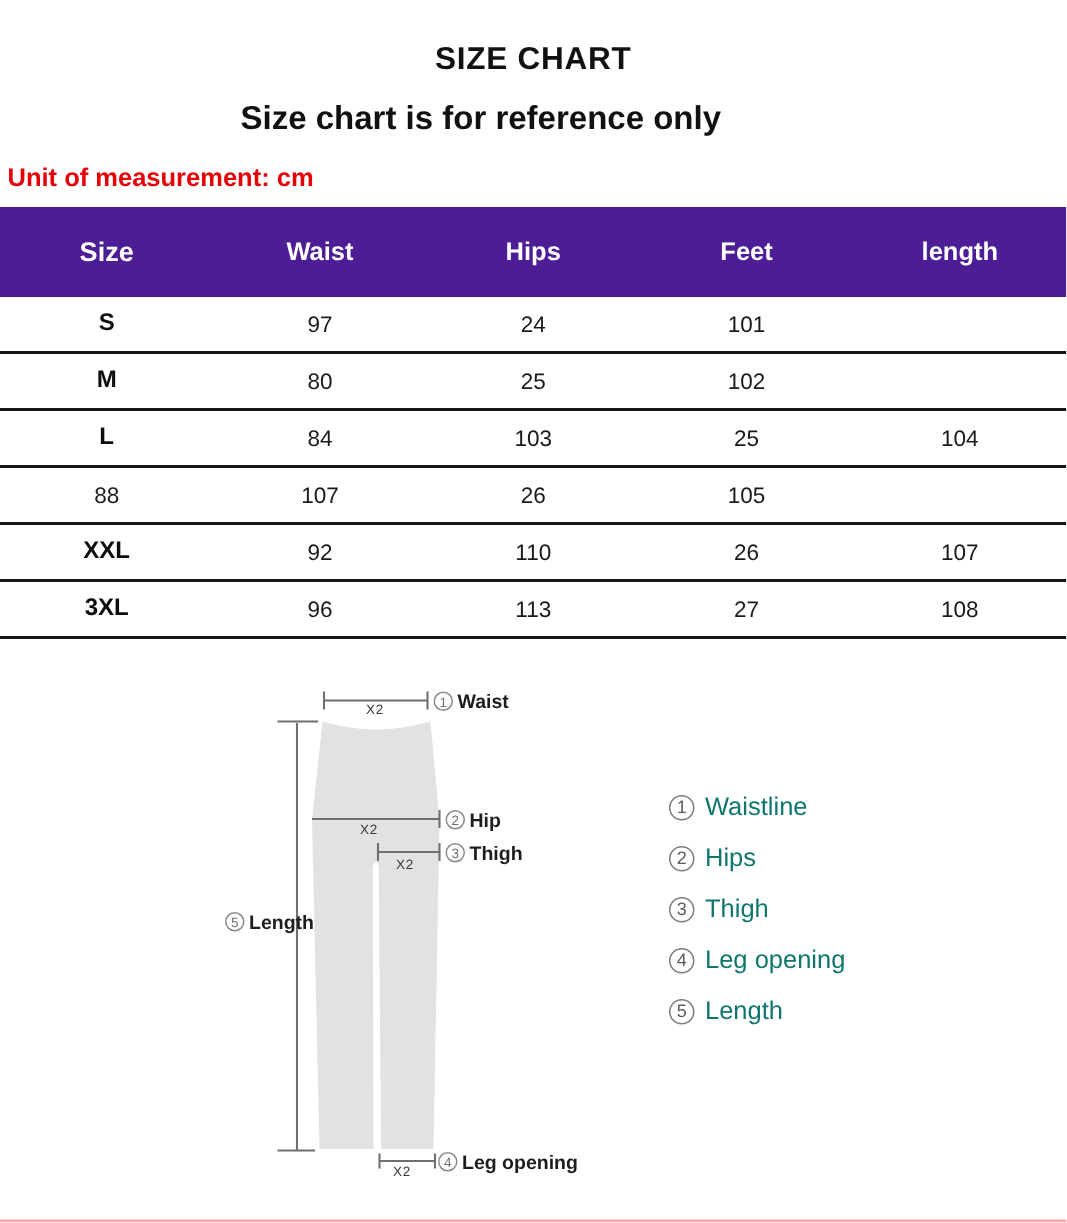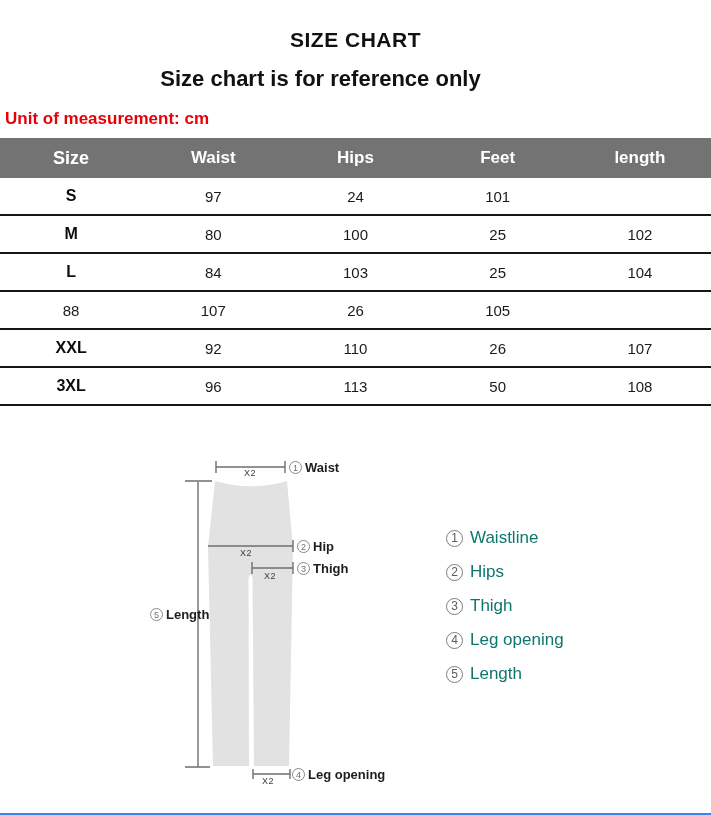--- a/index.html
+++ b/index.html
@@ -1,27 +1,27 @@
 <!DOCTYPE html>
 <html><head>
 <meta charset="utf-8">
 <style>
   html,body{margin:0;padding:0;background:#fff;}
   body{font-family:"Liberation Sans","DejaVu Sans",sans-serif;}
   .page{position:relative;width:711px;height:813px;background:#ffffff;overflow:hidden;
-        border-bottom:2px solid #3b82f6;}
+        border-bottom:2px solid #fca5a5;}
   
   .title{position:absolute;top:28px;left:0;width:711px;text-align:center;
          font-size:21px;font-weight:bold;color:#111;letter-spacing:.5px;}
   .subtitle{position:absolute;top:66px;left:0;width:641px;text-align:center;
             font-size:22px;font-weight:bold;color:#111;}
   .unit-note{position:absolute;top:109px;left:5px;font-size:17px;font-weight:bold;color:#e60008;text-align:right;}
   
   .size-table{position:absolute;top:138px;left:0;width:711px;}
-  .thead{display:grid;grid-template-columns:repeat(5,1fr);height:40px;background:#737373;}
+  .thead{display:grid;grid-template-columns:repeat(5,1fr);height:60px;background:#4c1d95;}
   .thead .cell{display:flex;align-items:center;justify-content:center;
                color:#fff;font-size:17px;font-weight:600;}
   .thead .cell.first{font-size:18px;font-weight:700;}
   .trow{display:grid;grid-template-columns:repeat(5,1fr);height:38px;
         border-bottom:2px solid #161616;box-sizing:border-box;}
   .trow .cell{display:flex;align-items:center;justify-content:center;
               font-size:15px;color:#1a1a1a;}
   .trow .cell.size-cell{font-size:16px;font-weight:700;color:#0d0d0d;}
   
   .diagram-svg{position:absolute;top:0;left:0;pointer-events:none;}
@@ -59,21 +59,20 @@
     <div id="table-body">
         <div class="trow">
           <div class="cell size-cell">S</div>
           <div class="cell">97</div>
           <div class="cell">24</div>
           <div class="cell">101</div>
         </div>
         <div class="trow">
           <div class="cell size-cell">M</div>
           <div class="cell">80</div>
-          <div class="cell">100</div>
           <div class="cell">25</div>
           <div class="cell">102</div>
         </div>
         <div class="trow">
           <div class="cell size-cell">L</div>
           <div class="cell">84</div>
           <div class="cell">103</div>
           <div class="cell">25</div>
           <div class="cell">104</div>
         </div>
@@ -87,21 +86,21 @@
           <div class="cell size-cell">XXL</div>
           <div class="cell">92</div>
           <div class="cell">110</div>
           <div class="cell">26</div>
           <div class="cell">107</div>
         </div>
         <div class="trow">
           <div class="cell size-cell">3XL</div>
           <div class="cell">96</div>
           <div class="cell">113</div>
-          <div class="cell">50</div>
+          <div class="cell">27</div>
           <div class="cell">108</div>
         </div>
       </div>
   </div>
 
   <svg class="diagram-svg" width="711" height="813" viewBox="0 0 711 813">
 
     <path d="M215,481 C240,488 262,488 287,481 L293,547 L289,766 L254,766 L252.5,578 Q250.5,571 248.5,578 L249,766 L213,766 L208,547 Z" fill="#e2e2e2"></path>
 
     <path d="M216,467 H285 M216,461 V473 M285,461 V473" stroke="#6f6f6f" stroke-width="1.4" fill="none"></path>

